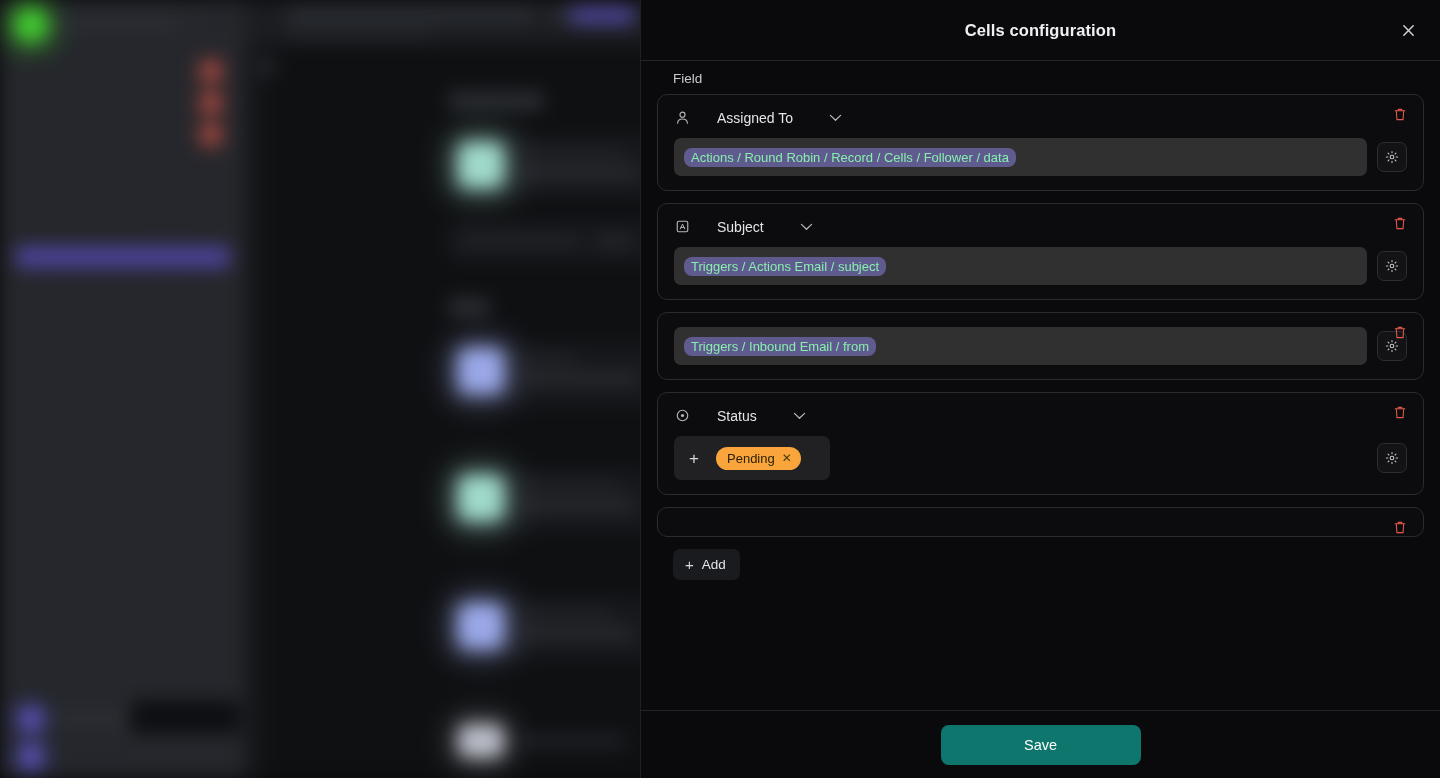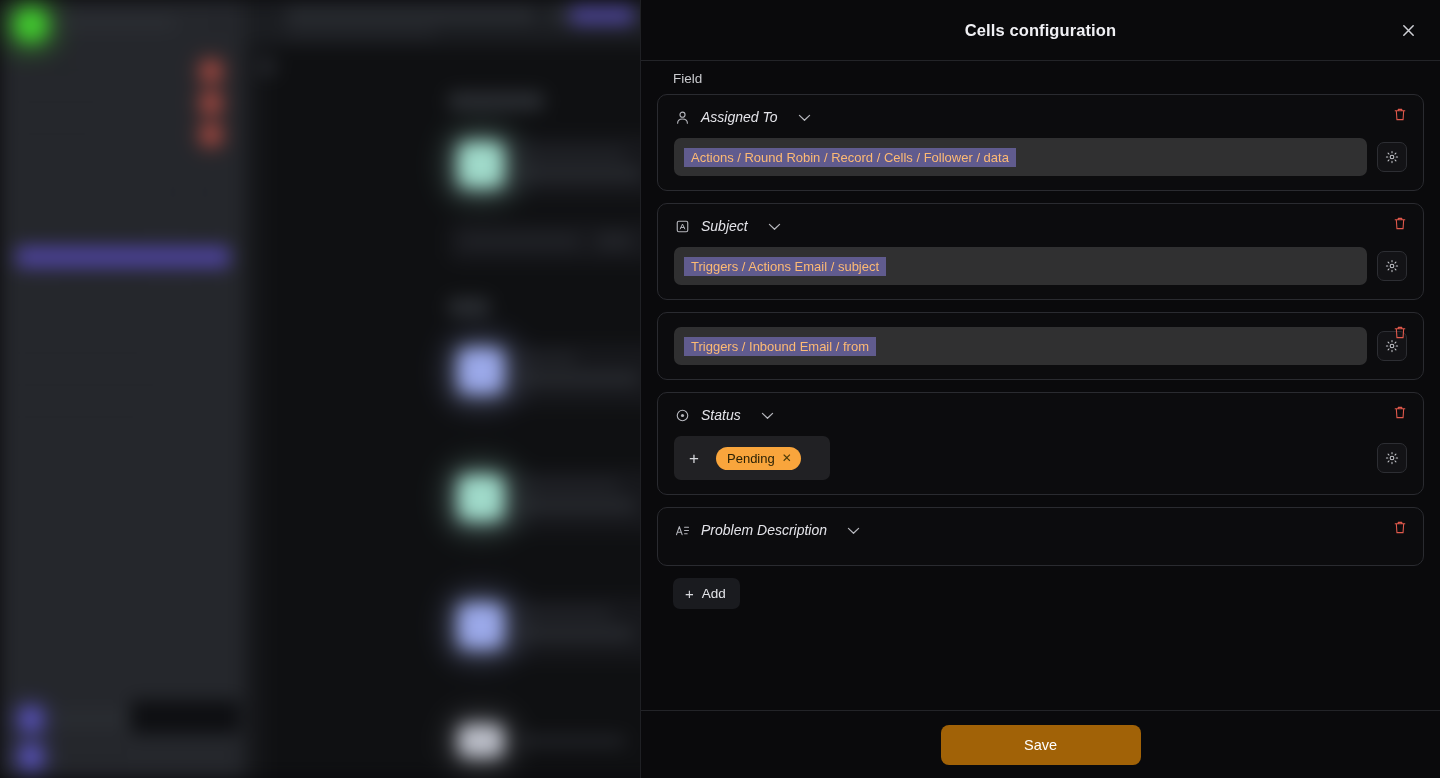--- a/index.html
+++ b/index.html
@@ -114,23 +114,22 @@
 
   .field-card {
     position: relative;
     border: 1px solid #2a2b30;
     border-radius: 10px;
     background: #0c0c0e;
     margin-bottom: 12px;
     padding: 14px 16px 14px 16px;
   }
   .card-head {
-    display: flex; gap: 10px;
+    display: flex; align-items: center; gap: 26px;
     margin-bottom: 12px;
-    font-style: italic;
   }
   .field-icon {
     width: 17px; height: 17px;
     display: flex; align-items: center; justify-content: center;
     color: #b6b7bd; flex: 0 0 auto;
   }
   .field-name {
     font-size: 14px; color: #e4e4e9;
   }
   .chev {
@@ -159,24 +158,24 @@
   .value-input.short {
     flex: 0 0 auto; width: 156px;
     background: #212124;
     min-height: 44px;
     padding: 6px 12px;
     gap: 14px;
   }
   .token {
     display: inline-block;
     background: #605b8e;
-    color: #fdba74;
+    color: #86efac;
     font-size: 13px;
     padding: 2px 7px;
-    border-radius: 0;
+    border-radius: 8px;
     white-space: nowrap;
   }
   .caret {
     display: inline-block;
     width: 1.5px; height: 16px;
     background: #cfcfe4;
     margin-left: -1px;
   }
   .plus-mini {
     color: #d5d6da; font-size: 17px; line-height: 1;
@@ -214,21 +213,21 @@
   .add-plus { font-size: 15px; line-height: 1; color: #d9dade; }
 
   .panel-footer {
     flex: 0 0 68px; height: 68px;
     border-top: 1px solid #232428;
     display: flex; align-items: center; justify-content: center;
     background: #0a0a0c;
   }
   .save-btn {
     width: 200px; height: 40px;
-    background: #a16207;
+    background: #0f766e;
     color: #ffffff;
     font-size: 14.5px;
     border: none; border-radius: 8px;
     cursor: pointer;
     font-family: "Liberation Sans", sans-serif;
   }
 </style>
 </head>
 <body>
 
@@ -463,34 +462,20 @@
         </div>
       </div>
 
       
       <div class="field-card">
         <div class="trash-btn">
           <svg width="14" height="15" viewBox="0 0 16 17" fill="none">
             <path d="M2.5 4.2h11M6 4.2V2.6h4v1.6M3.8 4.2l.7 10.2h7l.7-10.2" stroke="currentColor" stroke-width="1.25" stroke-linecap="round" stroke-linejoin="round"></path>
           </svg>
         </div>
-        <div class="card-head">
-          <span class="field-icon">
-            <svg width="15" height="15" viewBox="0 0 16 16" fill="none">
-              <path d="M1.6 12.4 4.6 3.8l3 8.6M2.7 9.8h3.8" stroke="currentColor" stroke-width="1.15" stroke-linecap="round" stroke-linejoin="round"></path>
-              <path d="M10.2 4.6h4.2M10.2 8h4.2M10.2 11.4h2.8" stroke="currentColor" stroke-width="1.15" stroke-linecap="round"></path>
-            </svg>
-          </span>
-          <span class="field-name">Problem Description</span>
-          <span class="chev">
-            <svg width="13" height="8" viewBox="0 0 14 9" fill="none">
-                <path d="M1.3 1.6 7 7l5.7-5.4" stroke="currentColor" stroke-width="1.4" stroke-linecap="round" stroke-linejoin="round"></path>
-              </svg>
-          </span>
-        </div>
       </div>
 
       <div class="add-btn">
         <span class="add-plus">+</span>
         <span>Add</span>
       </div>
 
     </div>
 
     <div class="panel-footer">

